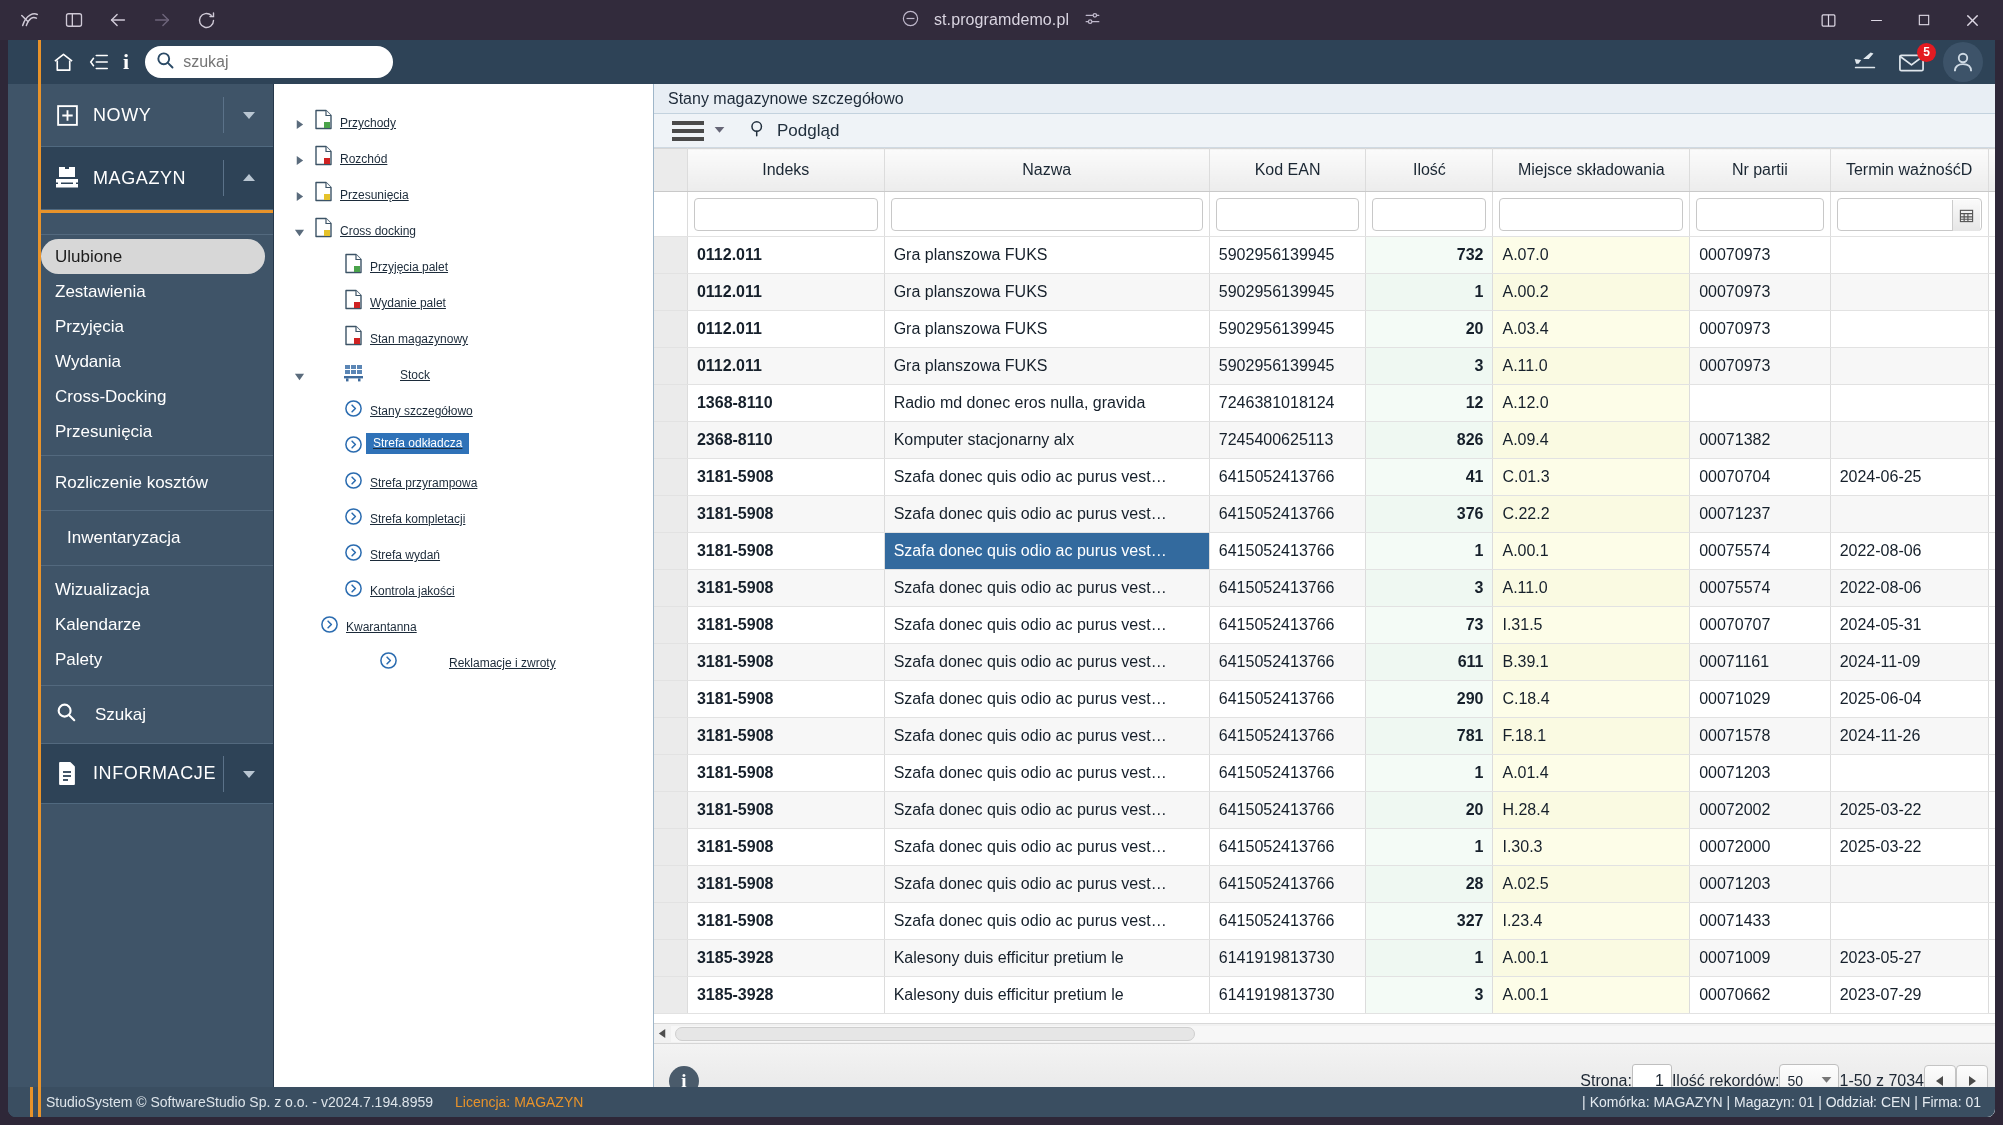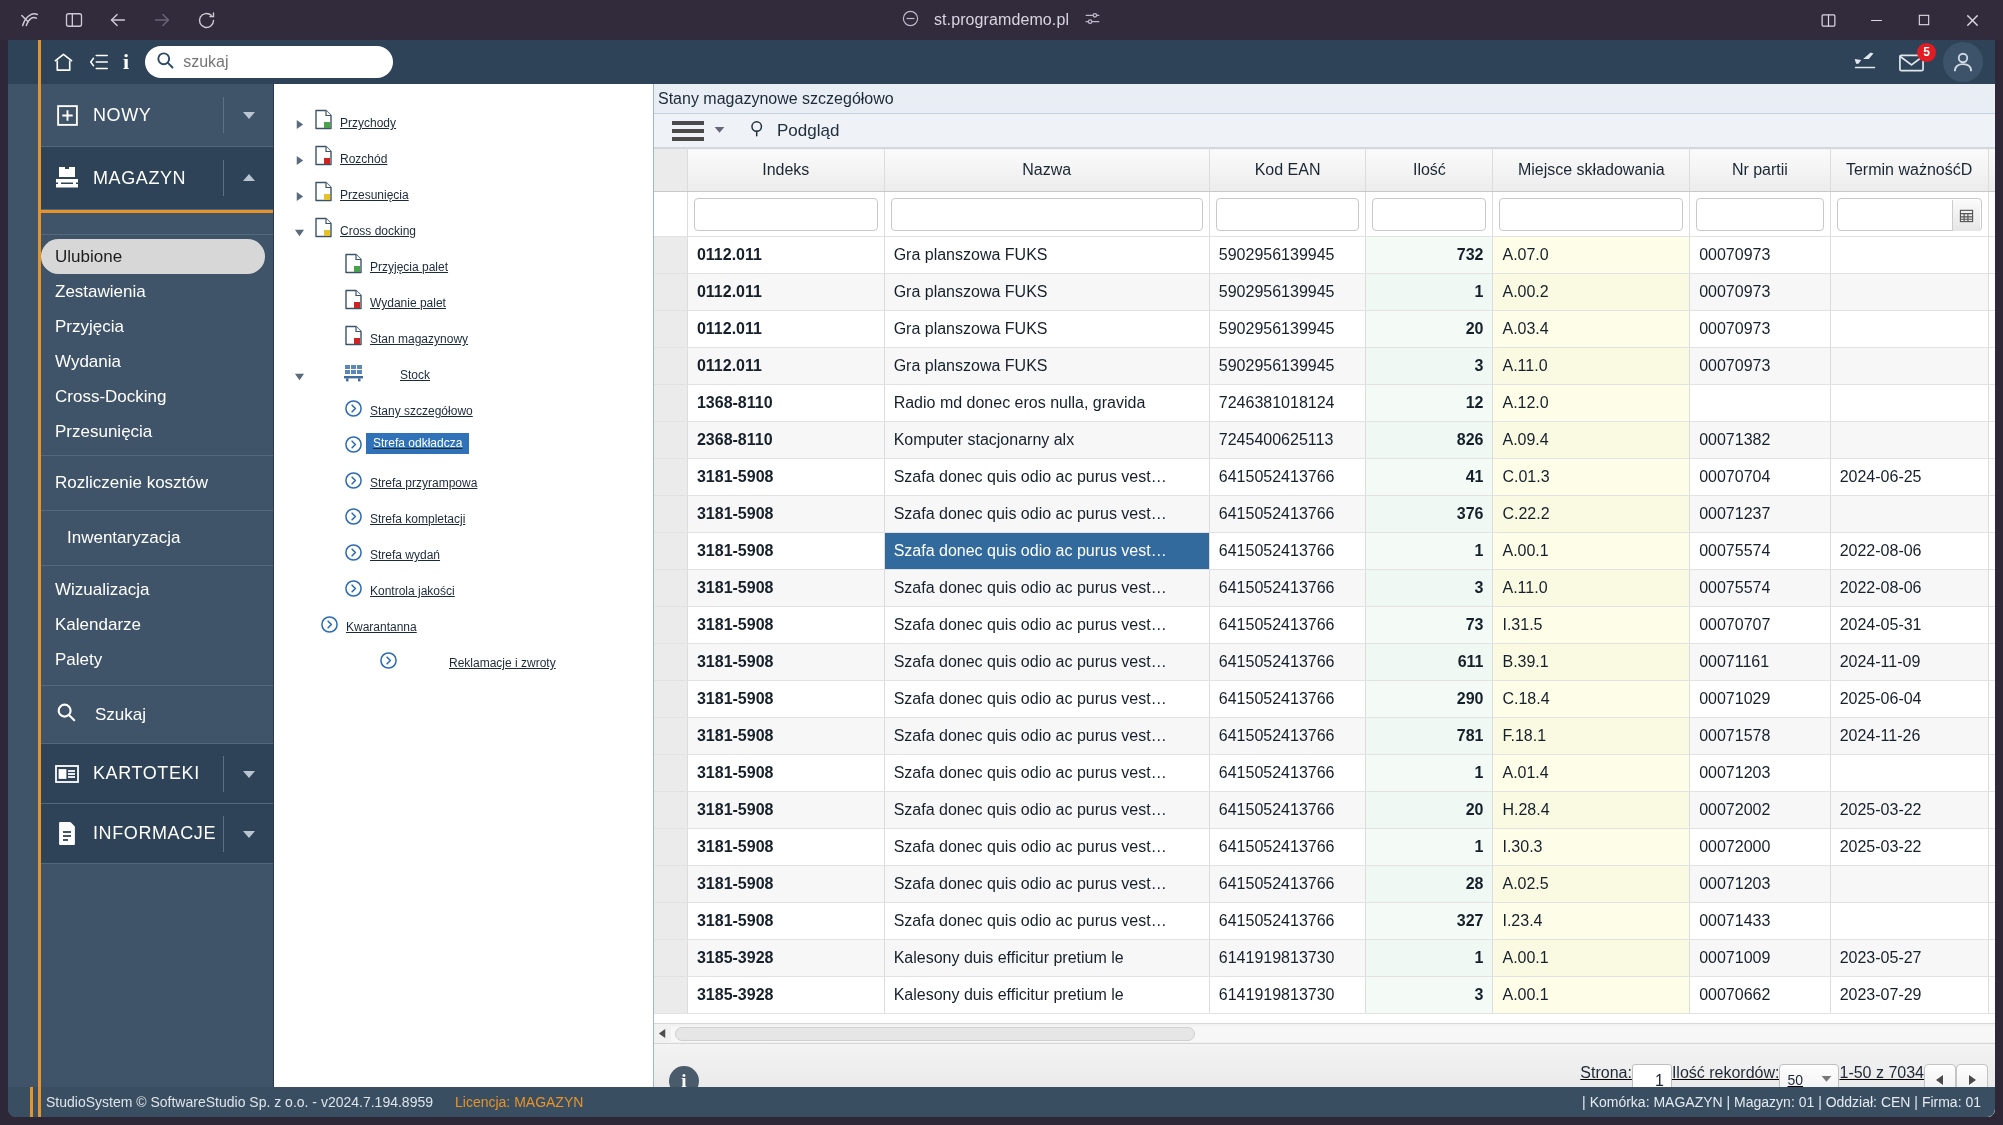--- a/index.html
+++ b/index.html
@@ -173,21 +173,21 @@
 
   
   .main {
     position: absolute; top: 44px; left: 645px;
     width: 1342px; height: 1033px;
     background: #e9eef3;
     border-left: 1px solid #9fb6c9;
   }
   .main-title {
     height: 30px; background: #e8eef4;
-    display: flex; align-items: center; padding-left: 4px;
+    display: flex; align-items: center; padding-left: 14px;
     font-size: 16px; color: #1d2a38;
     border-bottom: 1px solid #c3d2de;
   }
   .main-toolbar {
     height: 34px; background: #eff3f7;
     display: flex; align-items: center; padding-left: 18px; gap: 9px;
     border-bottom: 1px solid #cfd9e2;
   }
   .hamburger { display: flex; flex-direction: column; gap: 4px; }
   .hamburger span { width: 32px; height: 4px; background: #4a4a4a; display: block; }
@@ -270,21 +270,21 @@
     background: linear-gradient(#f3f3f3,#e4e4e4);
     border-top: 1px solid #d6d6d6;
     display: flex; align-items: center;
   }
   .info-circle {
     margin-left: 15px; width: 30px; height: 30px; border-radius: 50%;
     background: #4a5b6b; color: #fff;
     display: flex; align-items: center; justify-content: center;
     font-size: 19px; font-weight: bold; font-family: "Liberation Serif", serif;
   }
-  .pager { margin-left: auto; display: flex; align-items: flex-start; padding-right: 8px; text-decoration: underline; }
+  .pager { margin-left: auto; display: flex; align-items: center; padding-right: 8px; }
   .pager-label { font-size: 16px; color: #1d2733; }
   .pager-input {
     width: 40px; height: 34px; border: 1px solid #bfbfbf; border-radius: 3px;
     background: #fff; text-align: right; font-size: 16px; padding-right: 7px;
     display: flex; align-items: center; justify-content: flex-end; color:#1d2733;
   }
   .pager-select {
     width: 60px; height: 33px; border: 1px solid #bfbfbf; border-radius: 4px;
     background: linear-gradient(#fdfdfd,#f0f0f0);
     display: flex; align-items: center; justify-content: space-between;
@@ -535,37 +535,20 @@
       <div class="sb-search-row">
         <span>
           <svg width="22" height="22" viewBox="0 0 24 24" fill="none" stroke="currentColor" stroke-width="2.3" stroke-linecap="round">
             <circle cx="10.5" cy="10.5" r="6.5"></circle>
                 <line x1="15.5" y1="15.5" x2="21" y2="21"></line>
           </svg>
         </span>
         <span>Szukaj</span>
       </div>
 
-      <div class="sb-section-hdr" style="height:60px">
-        <span class="sec-ic">
-          <svg width="26" height="22" viewBox="0 0 26 22" fill="none" stroke="currentColor" stroke-width="1.8">
-            <rect x="2" y="3" width="22" height="16"></rect>
-                <rect x="5.5" y="7" width="6" height="8" fill="currentColor"></rect>
-            <line x1="14" y1="8" x2="21" y2="8"></line>
-                <line x1="14" y1="11" x2="21" y2="11"></line>
-                <line x1="14" y1="14" x2="21" y2="14"></line>
-          </svg>
-        </span>
-        <span class="sec-label">KARTOTEKI</span>
-        <span class="sec-caret" style="top:12px">
-          <svg width="16" height="16" viewBox="0 0 16 16" fill="currentColor">
-                <polygon points="2,5 14,5 8,12"></polygon>
-              </svg>
-        </span>
-      </div>
 
       <div class="sb-section-hdr" style="height:60px">
         <span class="sec-ic">
           <svg width="22" height="25" viewBox="0 0 22 25" fill="none" stroke="currentColor" stroke-width="1.8" stroke-linejoin="round">
             <path d="M4 2 H14 L18 6 V23 H4 Z" fill="currentColor"></path>
             <line x1="7" y1="11" x2="15" y2="11" stroke="#2e4357"></line>
             <line x1="7" y1="15" x2="15" y2="15" stroke="#2e4357"></line>
             <line x1="7" y1="19" x2="12" y2="19" stroke="#2e4357"></line>
           </svg>
         </span>

